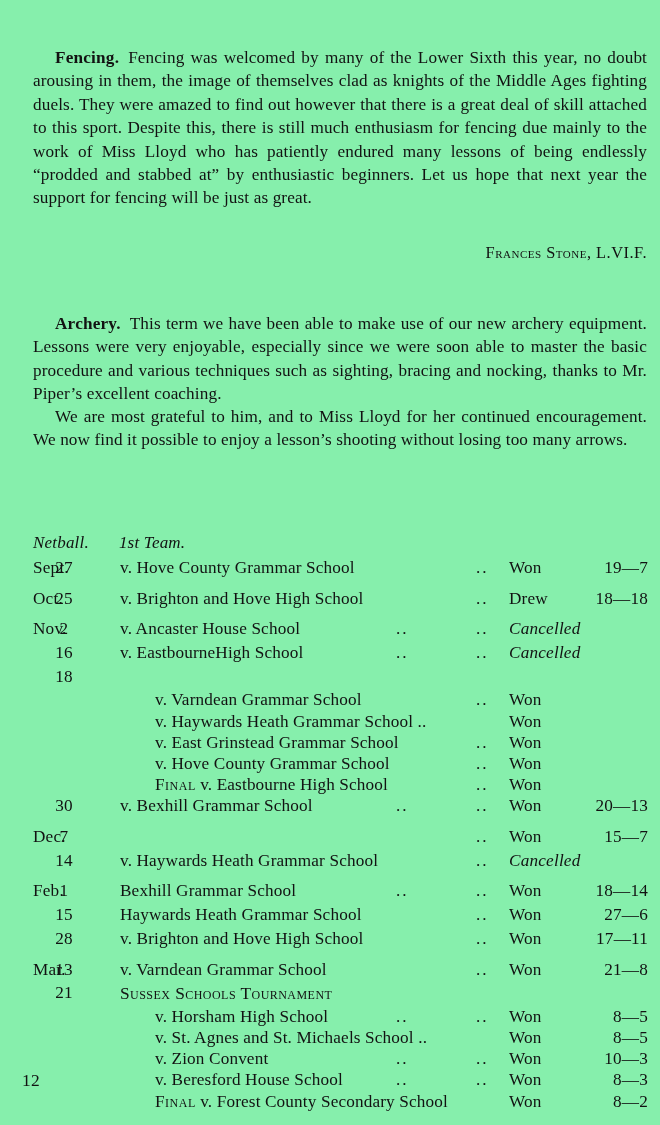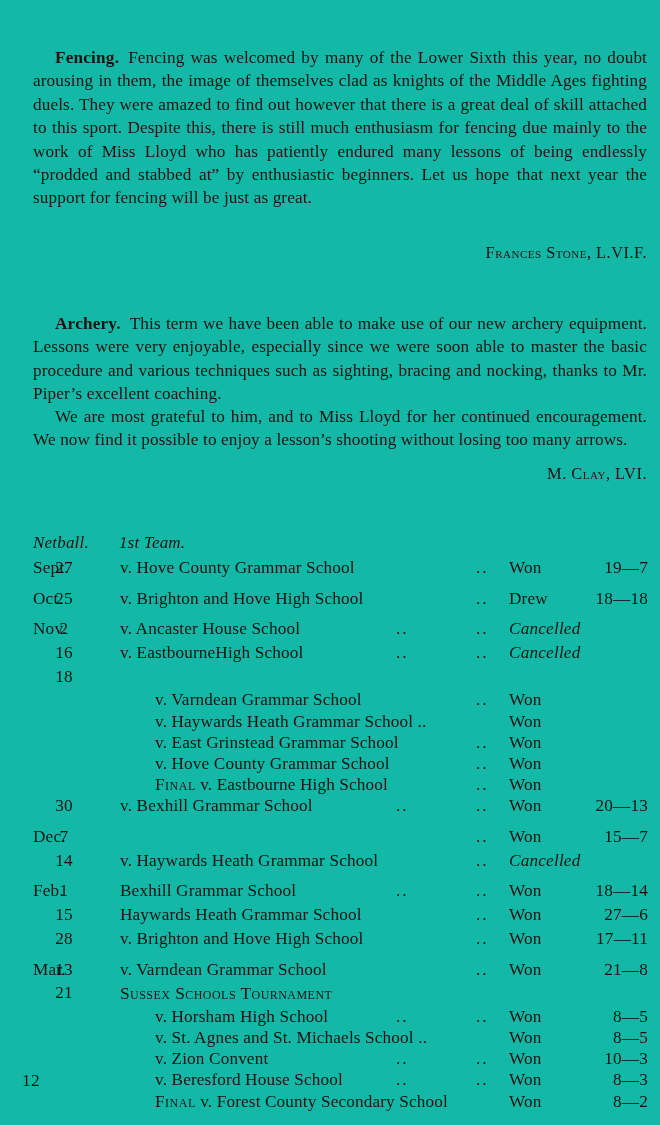--- a/index.html
+++ b/index.html
@@ -4,21 +4,21 @@
 <style>
   html, body {
     margin: 0;
     padding: 0;
     background: #ffffff;
   }
   .page {
     position: relative;
     width: 660px;
     height: 1125px;
-    background: #14b8a6;
+    background: #86efac;
     font-family: "Liberation Serif", "DejaVu Serif", serif;
     color: #121212;
     overflow: hidden;
     box-sizing: border-box;
   }
 
   
   .prose {
     position: absolute;
     left: 33px;
@@ -173,23 +173,20 @@
   <div class="byline" style="top:243px;">
     <span class="sc">Frances Stone, L.VI.F.</span>
   </div>
 
   <div class="prose" style="top:405px;">
     <p class="last-line-natural">We are most grateful to him, and to Miss Lloyd for her continued encouragement. We now find it possible to enjoy a lesson’s shooting without losing too many arrows.</p>
   </div>
   <div class="prose" style="top:312px;">
     <p class="last-line-natural"><span class="runhead">Archery.</span><span class="runhead-gap"></span><span>This term we have been able to make use of our new archery equipment. Lessons were very enjoyable, especially since we were soon able to master the basic procedure and various techniques such as sighting, bracing and nocking, thanks to Mr. Piper’s excellent coaching.</span></p>
   </div>
-  <div class="byline" style="top:464px;">
-    <span class="sc">M. Clay, LVI.</span>
-  </div>
 
   <div class="fixture-sub">
     <span>Netball.</span><span class="sub-team">1st Team.</span>
   </div>
 
   <div class="fixtures" id="fixtures">
       <div class="frow">
         <span class="fm">Sept.</span>
         <span class="fd">27</span>
         <span class="fe">v. Hove County Grammar School</span>

